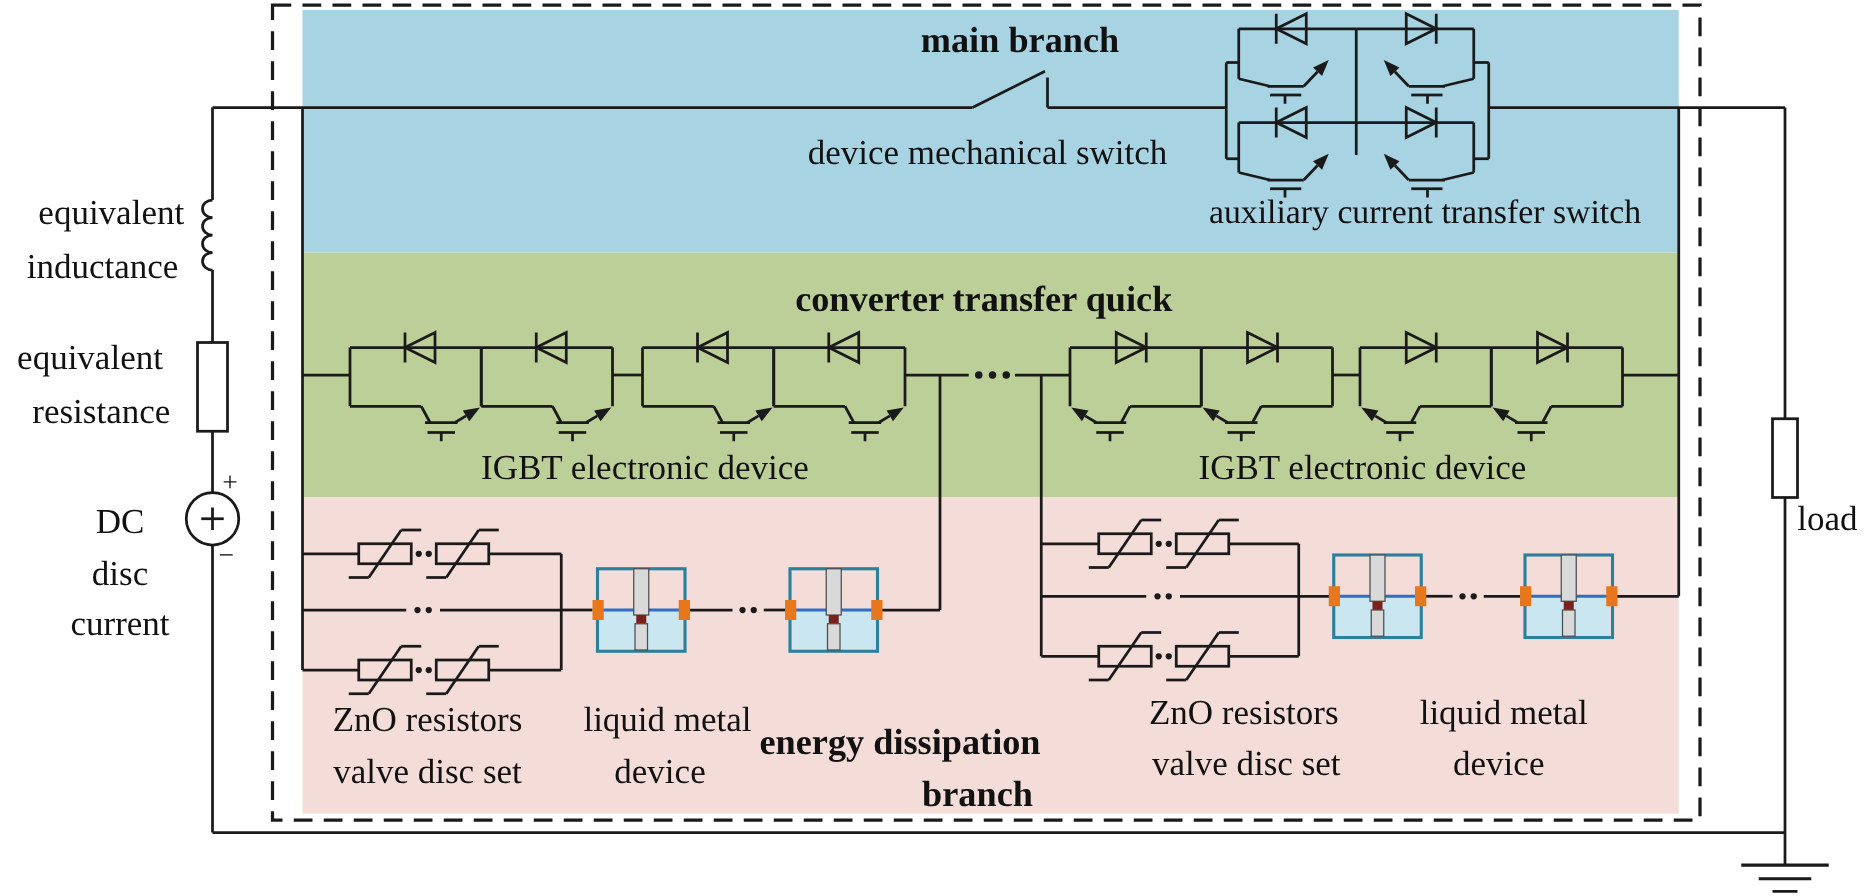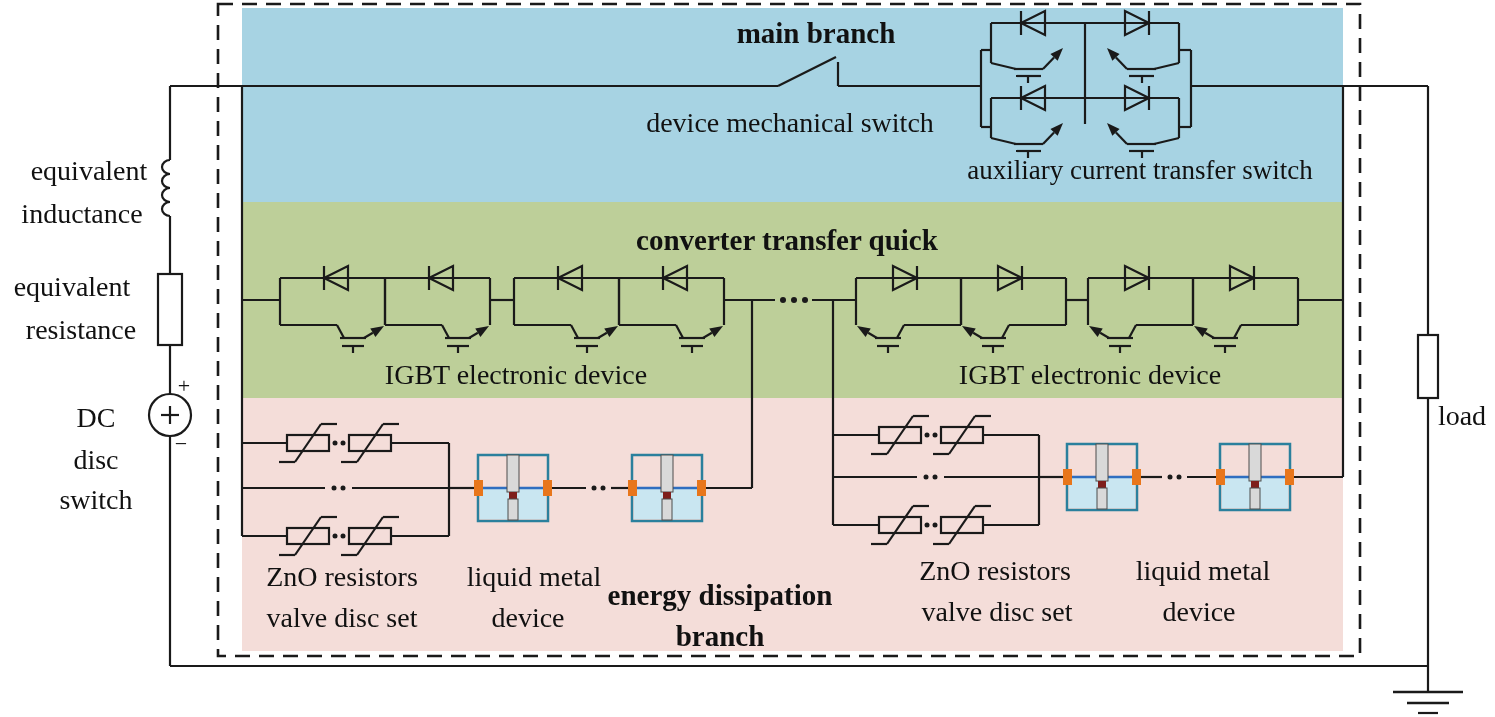--- a/index.html
+++ b/index.html
@@ -391,33 +391,33 @@
       </g>
     </svg>
 
   <div class="lbl bold" style="left:816px;top:33px">main branch</div>
   <div class="lbl" style="left:790px;top:123px">device mechanical switch</div>
   <div class="lbl small" style="left:1140px;top:170px">auxiliary current transfer switch</div>
   <div class="lbl bold" style="left:787px;top:240px">converter transfer quick</div>
   <div class="lbl" style="left:516px;top:375px">IGBT electronic device</div>
   <div class="lbl" style="left:1090px;top:375px">IGBT electronic device</div>
   <div class="lbl bold" style="left:720px;top:595px">energy dissipation</div>
-  <div class="lbl bold" style="left:720px;top:636px">branch</div>
+  <div class="lbl bold" style="left:782px;top:636px">branch</div>
   <div class="lbl" style="left:342px;top:577px">ZnO resistors</div>
   <div class="lbl" style="left:342px;top:618px">valve disc set</div>
   <div class="lbl" style="left:534px;top:577px">liquid metal</div>
   <div class="lbl" style="left:528px;top:618px">device</div>
   <div class="lbl" style="left:995px;top:571px">ZnO resistors</div>
   <div class="lbl" style="left:997px;top:612px">valve disc set</div>
   <div class="lbl" style="left:1203px;top:571px">liquid metal</div>
   <div class="lbl" style="left:1199px;top:612px">device</div>
 
   <div class="lbl" style="left:89px;top:171px">equivalent</div>
   <div class="lbl" style="left:82px;top:214px">inductance</div>
   <div class="lbl" style="left:72px;top:287px">equivalent</div>
   <div class="lbl" style="left:81px;top:330px">resistance</div>
   <div class="lbl" style="left:96px;top:418px">DC</div>
   <div class="lbl" style="left:96px;top:460px">disc</div>
-  <div class="lbl" style="left:96px;top:500px">switch</div>
+  <div class="lbl" style="left:96px;top:500px">current</div>
   <div class="lbl sign" style="left:184px;top:386px">+</div>
   <div class="lbl sign" style="left:181px;top:444px">−</div>
   <div class="lbl" style="left:1462px;top:416px">load</div>
 </div>
 
 </body></html>

